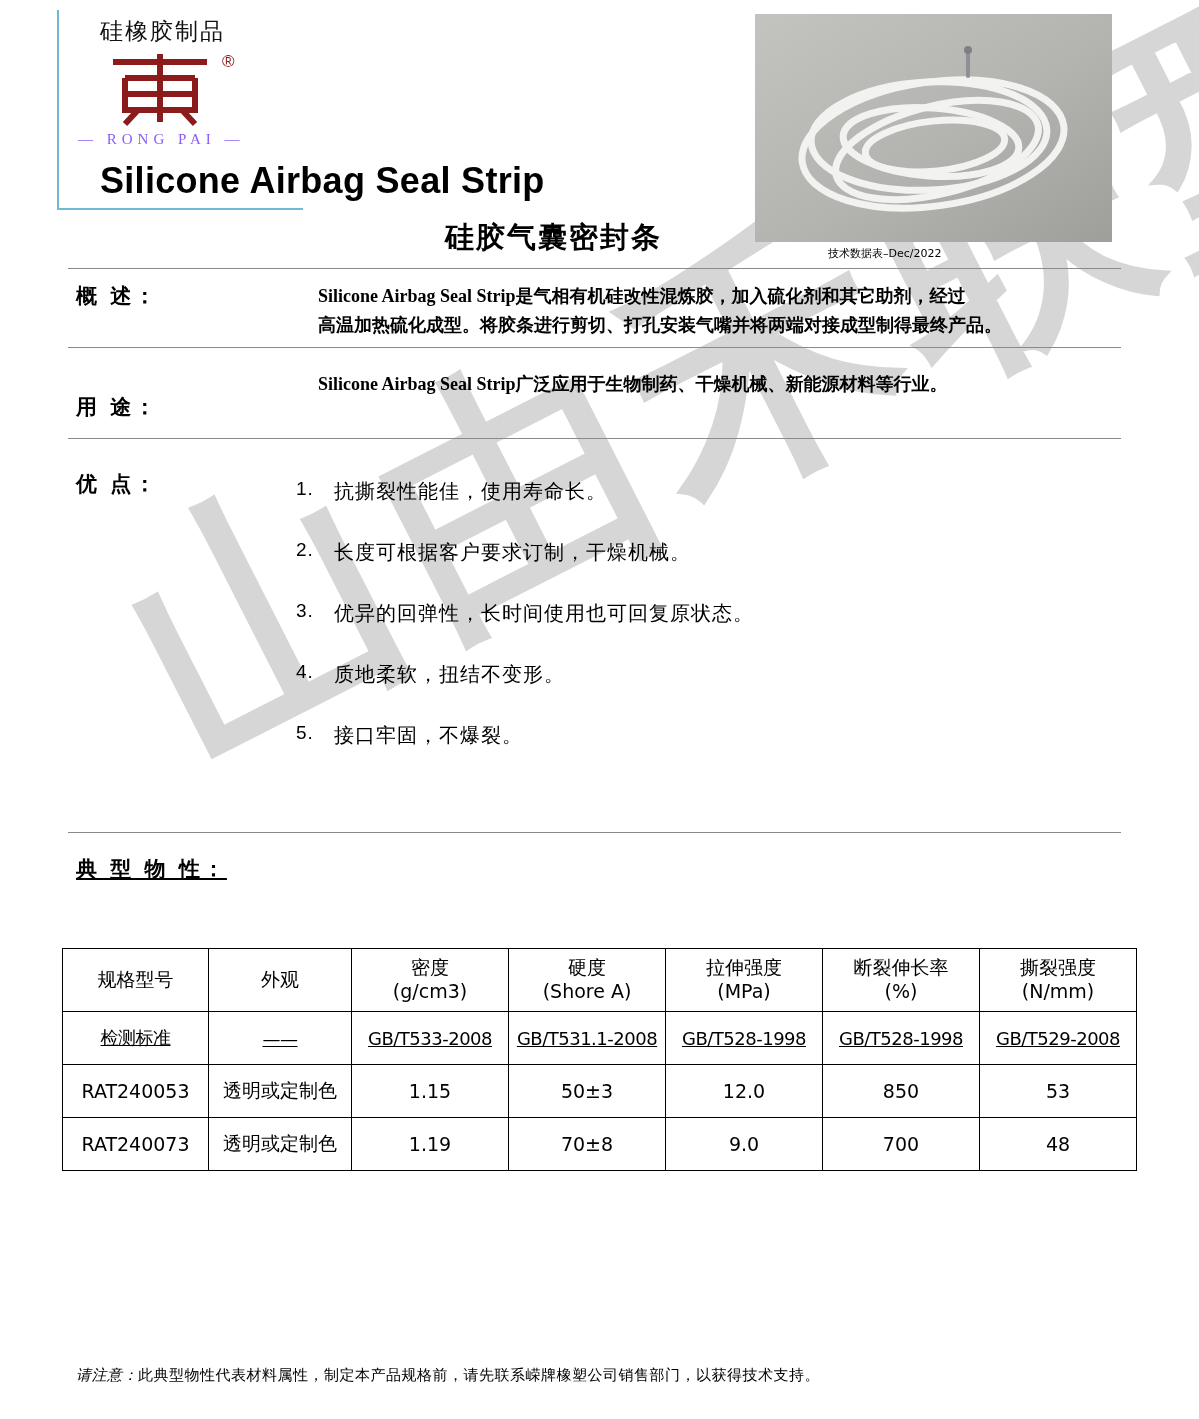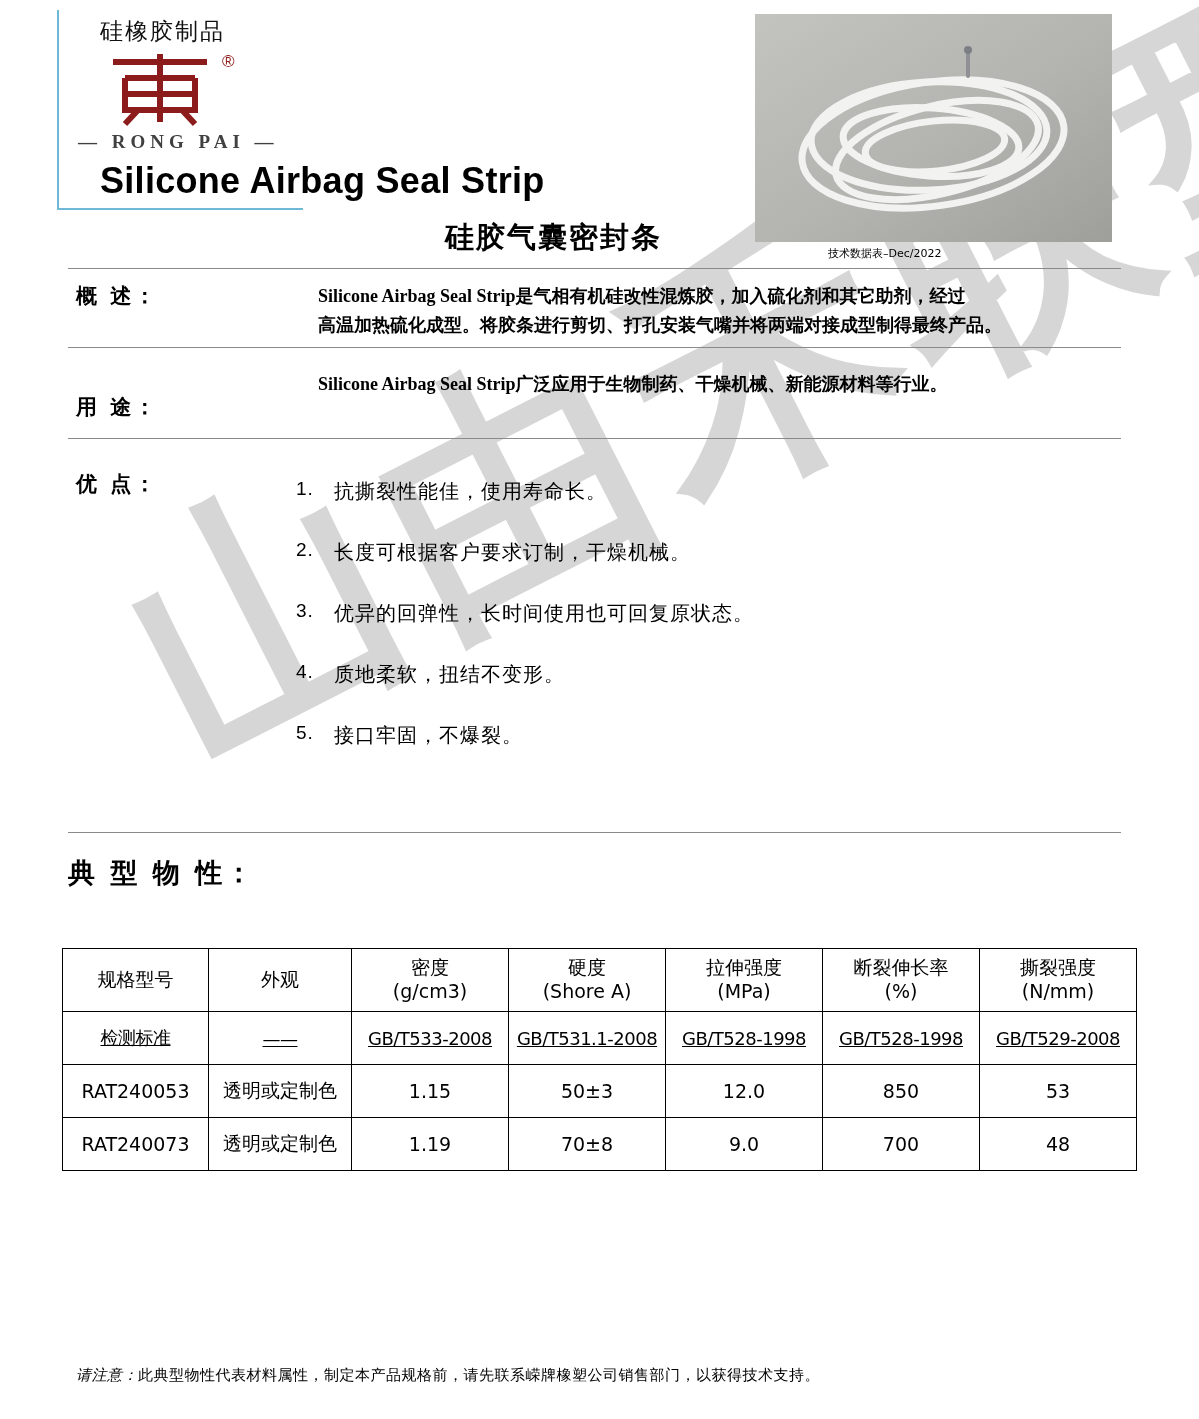--- a/index.html
+++ b/index.html
@@ -78,25 +78,25 @@
   .logo-mark svg { display:block; }
   .logo-reg {
     position: absolute;
     left: 222px; top: 52px;
     font-size: 17px;
     color: #8c1b1b;
   }
   .logo-name {
     position: absolute;
     left: 78px; top: 131px;
-    font-size: 19px;
+    font-size: 15px;
     letter-spacing: 5px;
-    color: #404040;
+    color: #8b5cf6;
     font-family: "Liberation Serif", serif;
-    font-weight: bold;
+    font-weight: normal;
   }
   .title-en {
     position: absolute;
     left: 100px; top: 160px;
     font-size: 36px;
     font-weight: bold;
     font-family: "Liberation Sans", sans-serif;
     letter-spacing: .3px;
   }
   .title-cn {
@@ -171,25 +171,26 @@
   .adv-list li .num {
     position: absolute;
     left: 0; top: 0;
     font-family: "Liberation Sans", sans-serif;
     font-size: 19px;
   }
 
   
   .props-label {
     position: absolute;
-    left: 68px; top: 855px;
-    font-size: 27px;
+    left: 76px; top: 855px;
+    font-size: 21px;
     font-weight: bold;
     font-family: "DejaVu Sans", sans-serif;
     letter-spacing: 3px;
+    text-decoration: underline;
   }
 
   table.props {
     position: absolute;
     left: 62px; top: 948px;
     width: 1075px;
     border-collapse: collapse;
     table-layout: fixed;
     font-family: "DejaVu Sans", sans-serif;
   }

